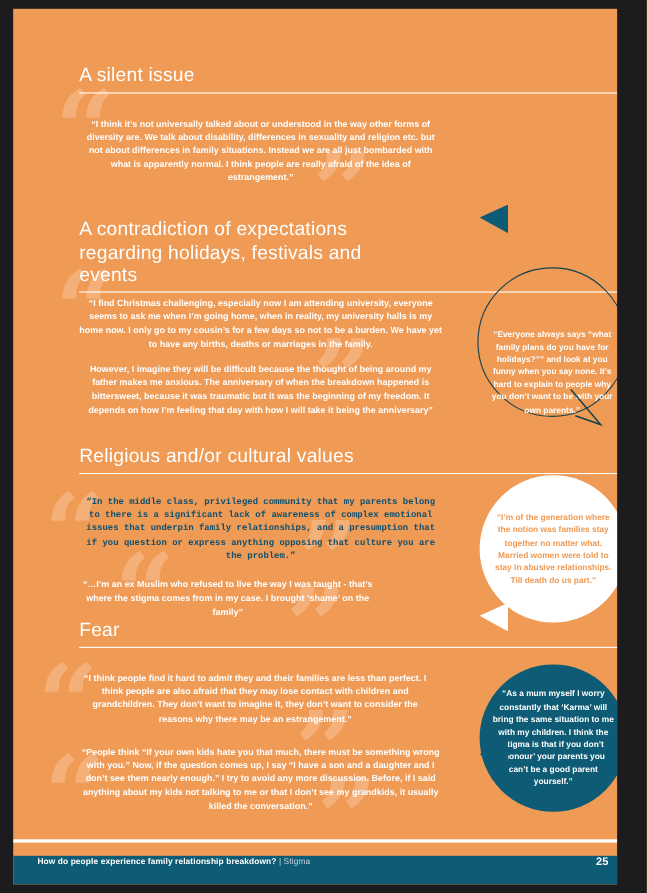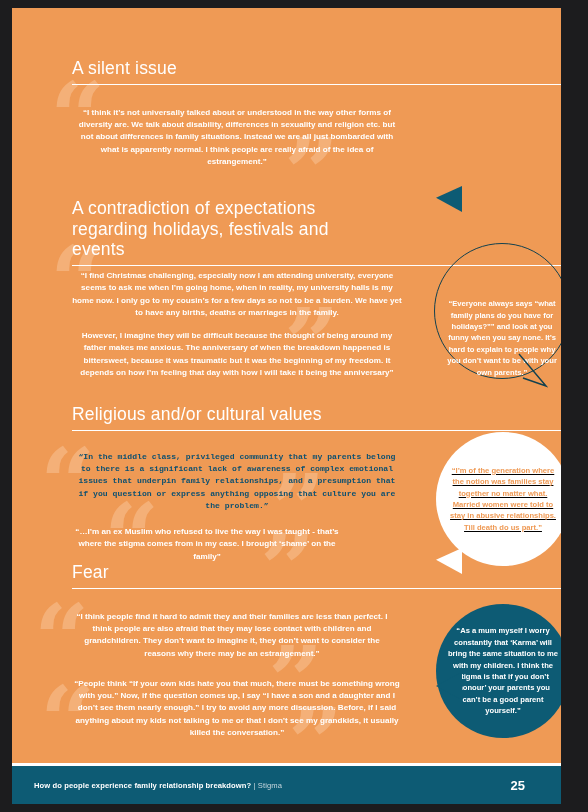--- a/index.html
+++ b/index.html
@@ -107,24 +107,23 @@
   .tail{position:absolute;z-index:3;}
   .tail-solid{
     background:#0d5b74;
   }
   .tail-white{background:#ffffff;}
 
   
   .footer{
     position:absolute;
     left:0;right:0;bottom:0;
-    height:38px;
+    height:26px;
     background:#0d5b74;
     display:flex;
-    align-items:center;
     z-index:5;
   }
   .footer-strip{
     position:absolute;
     left:0;right:0;bottom:38px;
     height:3px;
     background:#ffffff;
     z-index:5;
   }
   .footer-text{
@@ -133,22 +132,22 @@
     font-weight:700;
     color:#ffffff;
     letter-spacing:.1px;
   }
   .footer-text .sub{
     font-weight:400;
     color:#c6d6dd;
   }
   .footer-page{
     margin-left:auto;
-    padding-right:36px;
-    font-size:13px;
+    padding-right:8px;
+    font-size:10px;
     font-weight:700;
     color:#ffffff;
   }
 </style>
 </head>
 <body>
 
 <div class="page">
   <div class="page-inner">
 
@@ -199,21 +198,21 @@
 
     <div class="section" style="position:absolute;left:0;top:396px;width:100%;">
       <h2 class="sec-head">Religious and/or cultural values</h2>
       <div class="sec-rule"></div>
       <div class="quote-block" style="margin-top:20px;">
         <p class="q dark" style="width:330px;">“In the middle class, privileged community that my parents belong to there is a significant lack of awareness of complex emotional issues that underpin family relationships, and a presumption that if you question or express anything opposing that culture you are the problem.”</p>
         <p class="q white" style="width:270px;margin-top:14px;">“…I’m an ex Muslim who refused to live the way I was taught - that’s where the stigma comes from in my case. I brought ‘shame’ on the family”</p>
       </div>
     </div>
 
-    <div class="bubble bubble-white" style="left:424px;top:424px;width:134px;height:134px;padding:0 12px;text-decoration:underline;">
+    <div class="bubble bubble-white" style="left:424px;top:424px;width:134px;height:134px;padding:0 12px;">
       <p>“I’m of the generation where the notion was families stay together no matter what. Married women were told to stay in abusive relationships. Till death do us part.”</p>
     </div>
     <div class="tail tail-white" style="left:424px;top:540px;width:26px;height:26px;
                 clip-path:polygon(100% 0,100% 100%,0 45%);"></div>
 
     <div class="section" style="position:absolute;left:0;top:554px;width:100%;">
       <h2 class="sec-head">Fear</h2>
       <div class="sec-rule"></div>
       <div class="quote-block" style="margin-top:22px;">
         <p class="q white" style="width:320px;">“I think people find it hard to admit they and their families are less than perfect. I think people are also afraid that they may lose contact with children and grandchildren. They don’t want to imagine it, they don’t want to consider the reasons why there may be an estrangement.”</p>

